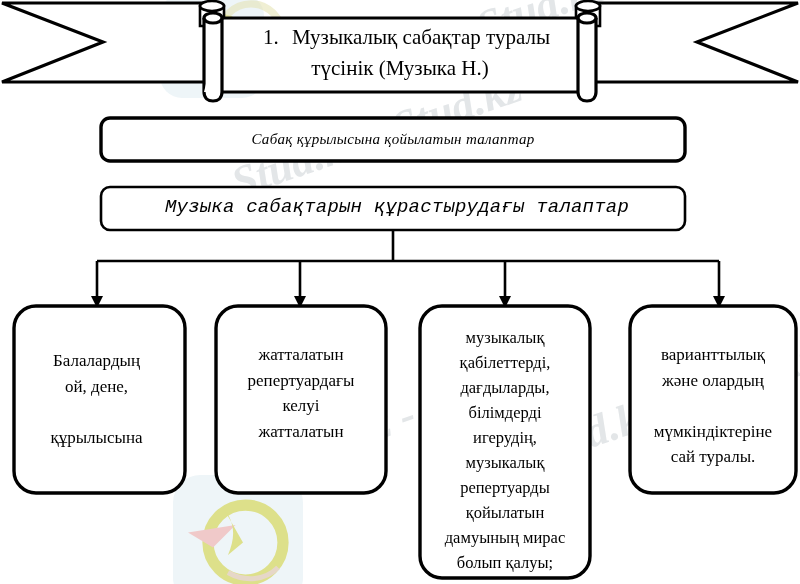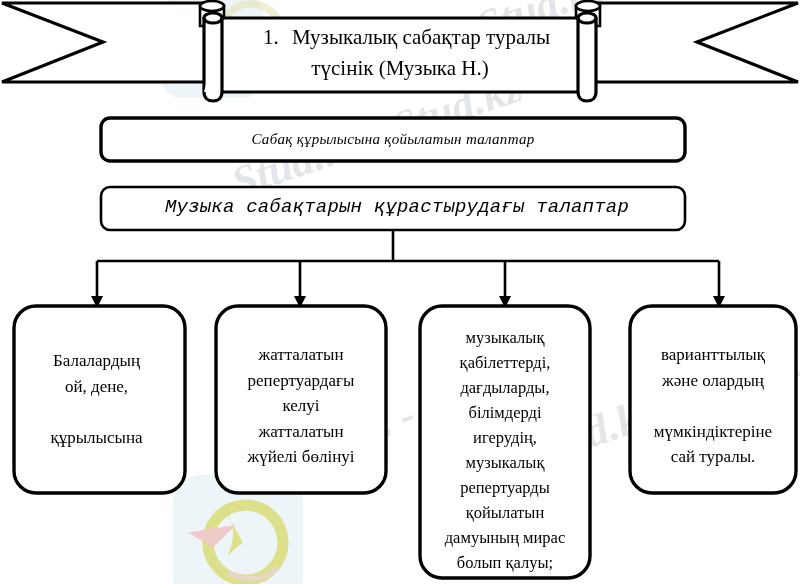--- a/index.html
+++ b/index.html
@@ -166,21 +166,20 @@
     <span>ой, дене,</span><br>
     <br>
     <span>құрылысына</span>
   </div>
 
   <div class="txt leaf-text leaf2">
     <span>жатталатын</span><br>
     <span>репертуардағы</span><br>
     <span>келуі</span><br>
     <span>жатталатын</span><br>
-    <span>жүйелі бөлінуі</span>
   </div>
 
   <div class="txt leaf-text leaf3">
     <span>музыкалық</span><br>
     <span>қабілеттерді,</span><br>
     <span>дағдыларды,</span><br>
     <span>білімдерді</span><br>
     <span>игерудің,</span><br>
     <span>музыкалық</span><br>
     <span>репертуарды</span><br>

